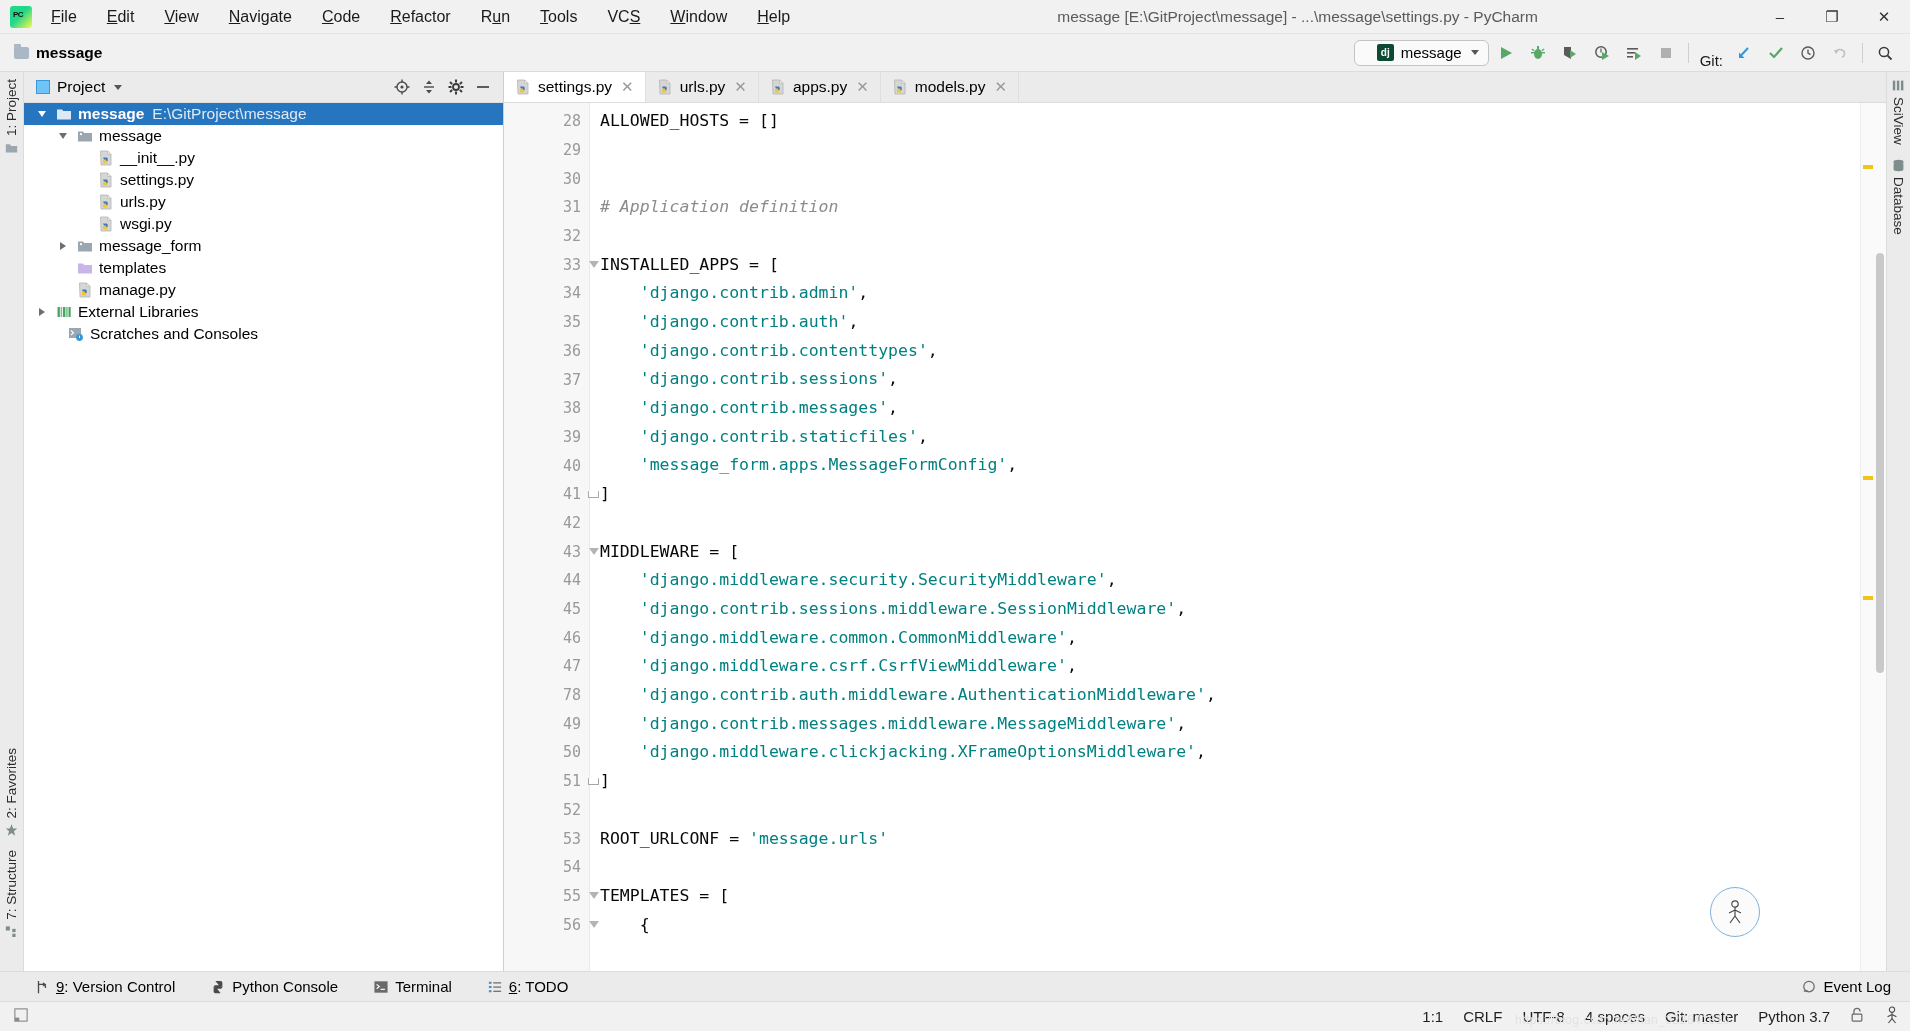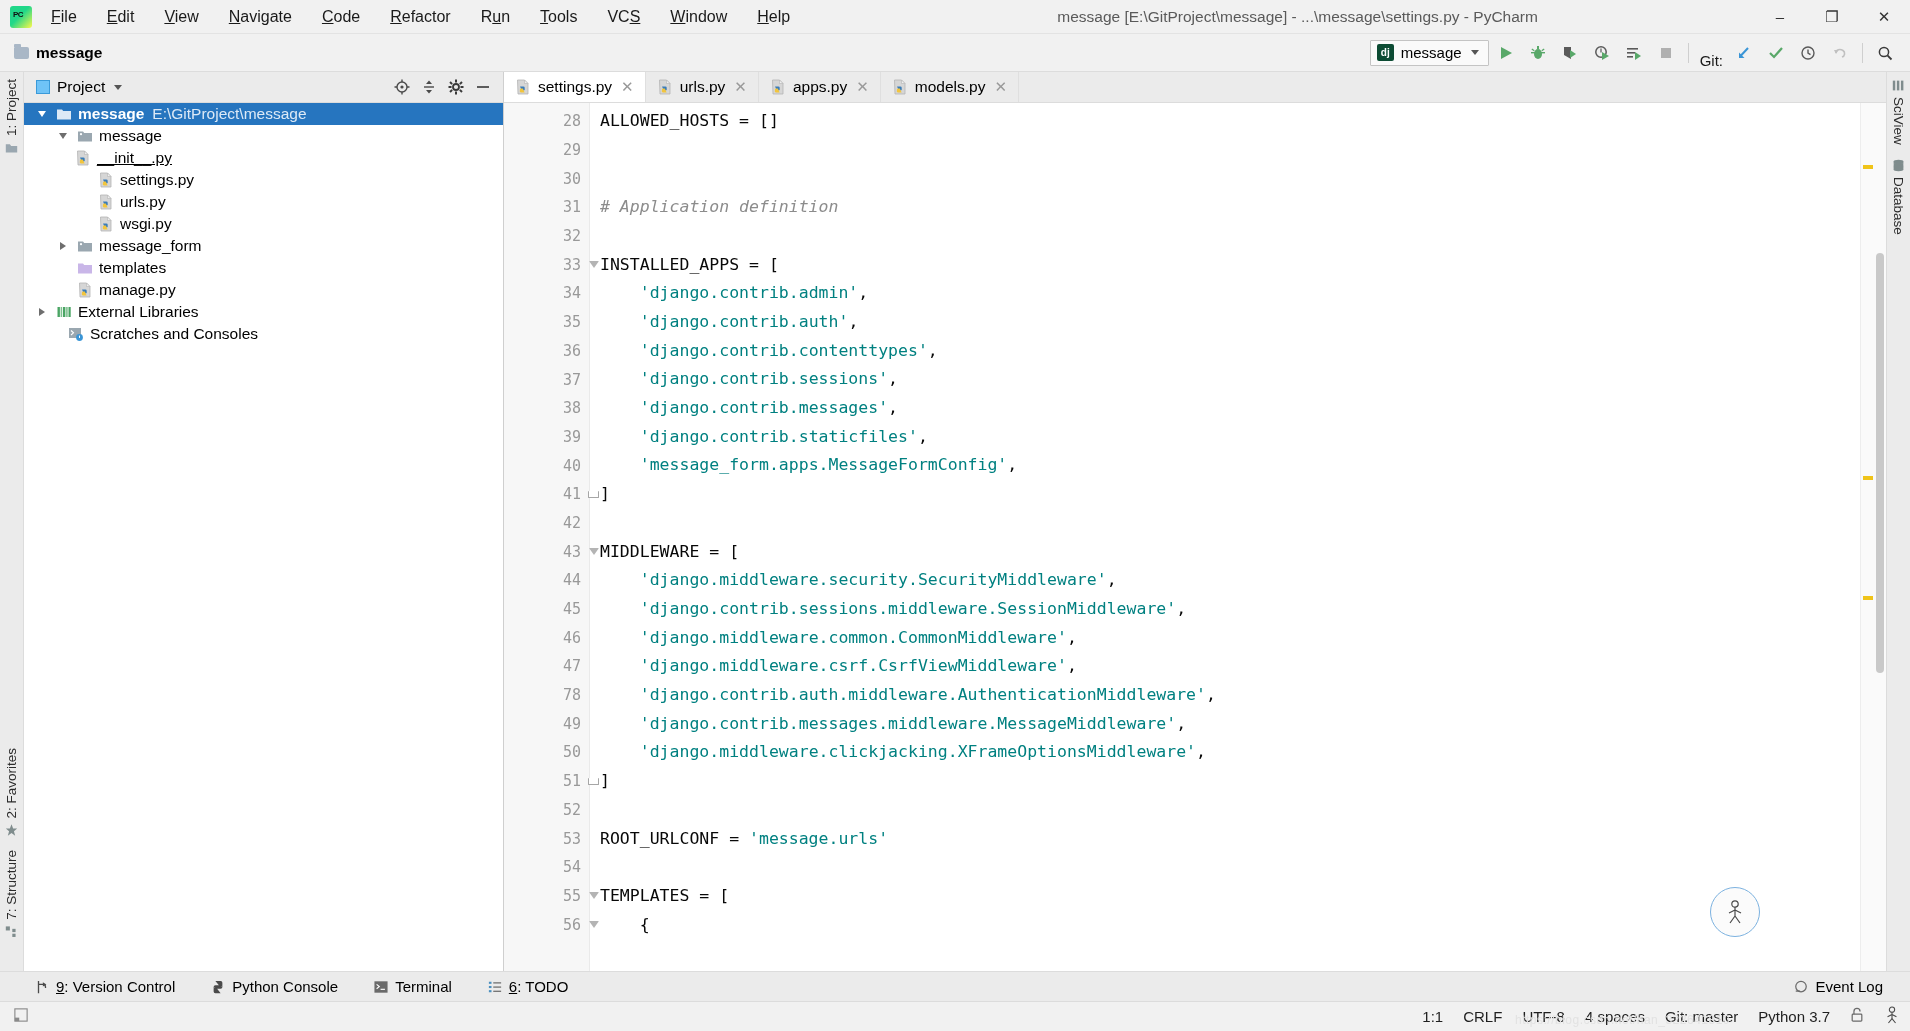--- a/index.html
+++ b/index.html
@@ -50,22 +50,22 @@
   .crumb { display: flex; align-items: center; gap: 7px; font-size: 15.5px; font-weight: bold; }
   .folder-ico {
     width: 15px; height: 12px; background: #a9b7c6; border-radius: 1px 2px 2px 2px; position: relative;
   }
   .folder-ico::before {
     content: ""; position: absolute; top: -3px; left: 0; width: 7px; height: 3px;
     background: #a9b7c6; border-radius: 1px 1px 0 0;
   }
   .nav-right { margin-left: auto; display: flex; align-items: center; gap: 2px; padding-right: 10px; }
   .run-config {
-    display: flex; align-items: center; gap: 7px; padding: 3px 9px 3px 6px;
-    border: 1px solid #c4c4c4; background: #fafafa; border-radius: 1px; height: 26px;
+    display: flex; align-items: center; gap: 7px; padding: 3px 9px 3px 22px;
+    border: 1px solid #c4c4c4; background: #fafafa; border-radius: 6px; height: 26px;
     font-size: 15px;
   }
   .dj-ico {
     width: 17px; height: 17px; background: #0c4b33; border-radius: 2px; color: #fff;
     font-size: 10px; font-weight: bold; display: flex; align-items: center; justify-content: center;
     font-family: "Liberation Sans", sans-serif;
   }
   .caret-dn {
     width: 0; height: 0; border-left: 4px solid transparent; border-right: 4px solid transparent;
     border-top: 5px solid #555; margin-left: 2px;
@@ -178,21 +178,21 @@
     border: 1px solid #7cb2e0; background: #fbfbfb; display: flex; align-items: center; justify-content: center;
   }
 
   
   .bottom-tools {
     height: 30px; flex: 0 0 30px; background: #ebebeb; display: flex; align-items: center;
     border-top: 1px solid #dcdcdc; padding-left: 30px; gap: 26px;
   }
   .btool { display: flex; align-items: center; gap: 7px; font-size: 15px; cursor: default; padding: 3px 5px; }
   .btool u { text-decoration: underline; }
-  .btool-right { margin-left: auto; display: flex; align-items: center; padding-right: 22px; }
+  .btool-right { margin-left: auto; display: flex; align-items: center; padding-right: 14px; }
 
   .statusbar {
     height: 30px; flex: 0 0 30px; background: #f1f1f1; display: flex; align-items: center;
     border-top: 1px solid #dcdcdc; font-size: 15px; color: #1f1f1f; padding: 0 10px 0 14px;
   }
   .sb-left { width: 22px; }
   .sb-right { margin-left: auto; display: flex; align-items: center; gap: 20px; }
   .sb-item { cursor: default; white-space: nowrap; }
   .wm {
     position: absolute; right: 180px; bottom: 4px; font-size: 12px; color: #e2e2e2;
@@ -406,21 +406,21 @@
               <span class="chev open"></span>
             </span>
             <span style="display: flex;">
               <svg class="ico" viewBox="0 0 16 16">
     <path d="M1 3.5 h5 l1.2 1.6 H15 V13.5 H1 Z" fill="#9aa7b0"></path>
     <circle cx="4" cy="6.2" r="1.1" fill="#ffffff"></circle>
   </svg>
             </span>
             <span class="tname">message</span>
           </div>
-          <div class="tnode" style="padding-left: 29px; text-decoration: underline;">
+          <div class="tnode" style="padding-left: 52px;">
             <span class="tw"></span>
             <span style="display: flex;">
               <svg class="ico" viewBox="0 0 16 16">
     <path d="M2.5 1 h7 l3.5 3.5 V15 h-10 Z" fill="#d6d6d6" stroke="#b4b4b4" stroke-width="0.8"></path>
     <path d="M9.5 1 L13 4.5 h-3.5 Z" fill="#f0f0f0" stroke="#b4b4b4" stroke-width="0.6"></path>
     <path d="M5 7.5 h3.4 a1.3 1.3 0 0 1 1.3 1.3 v1.4 a1.3 1.3 0 0 1 -1.3 1.3 H6.8" fill="#3a7cb8"></path>
     <path d="M9.6 13.5 H6.2 a1.3 1.3 0 0 1 -1.3 -1.3 v-1.4 a1.3 1.3 0 0 1 1.3 -1.3 h1.6" fill="#f2c53d"></path>
   </svg>
             </span>
             <span class="tname">__init__.py</span>

